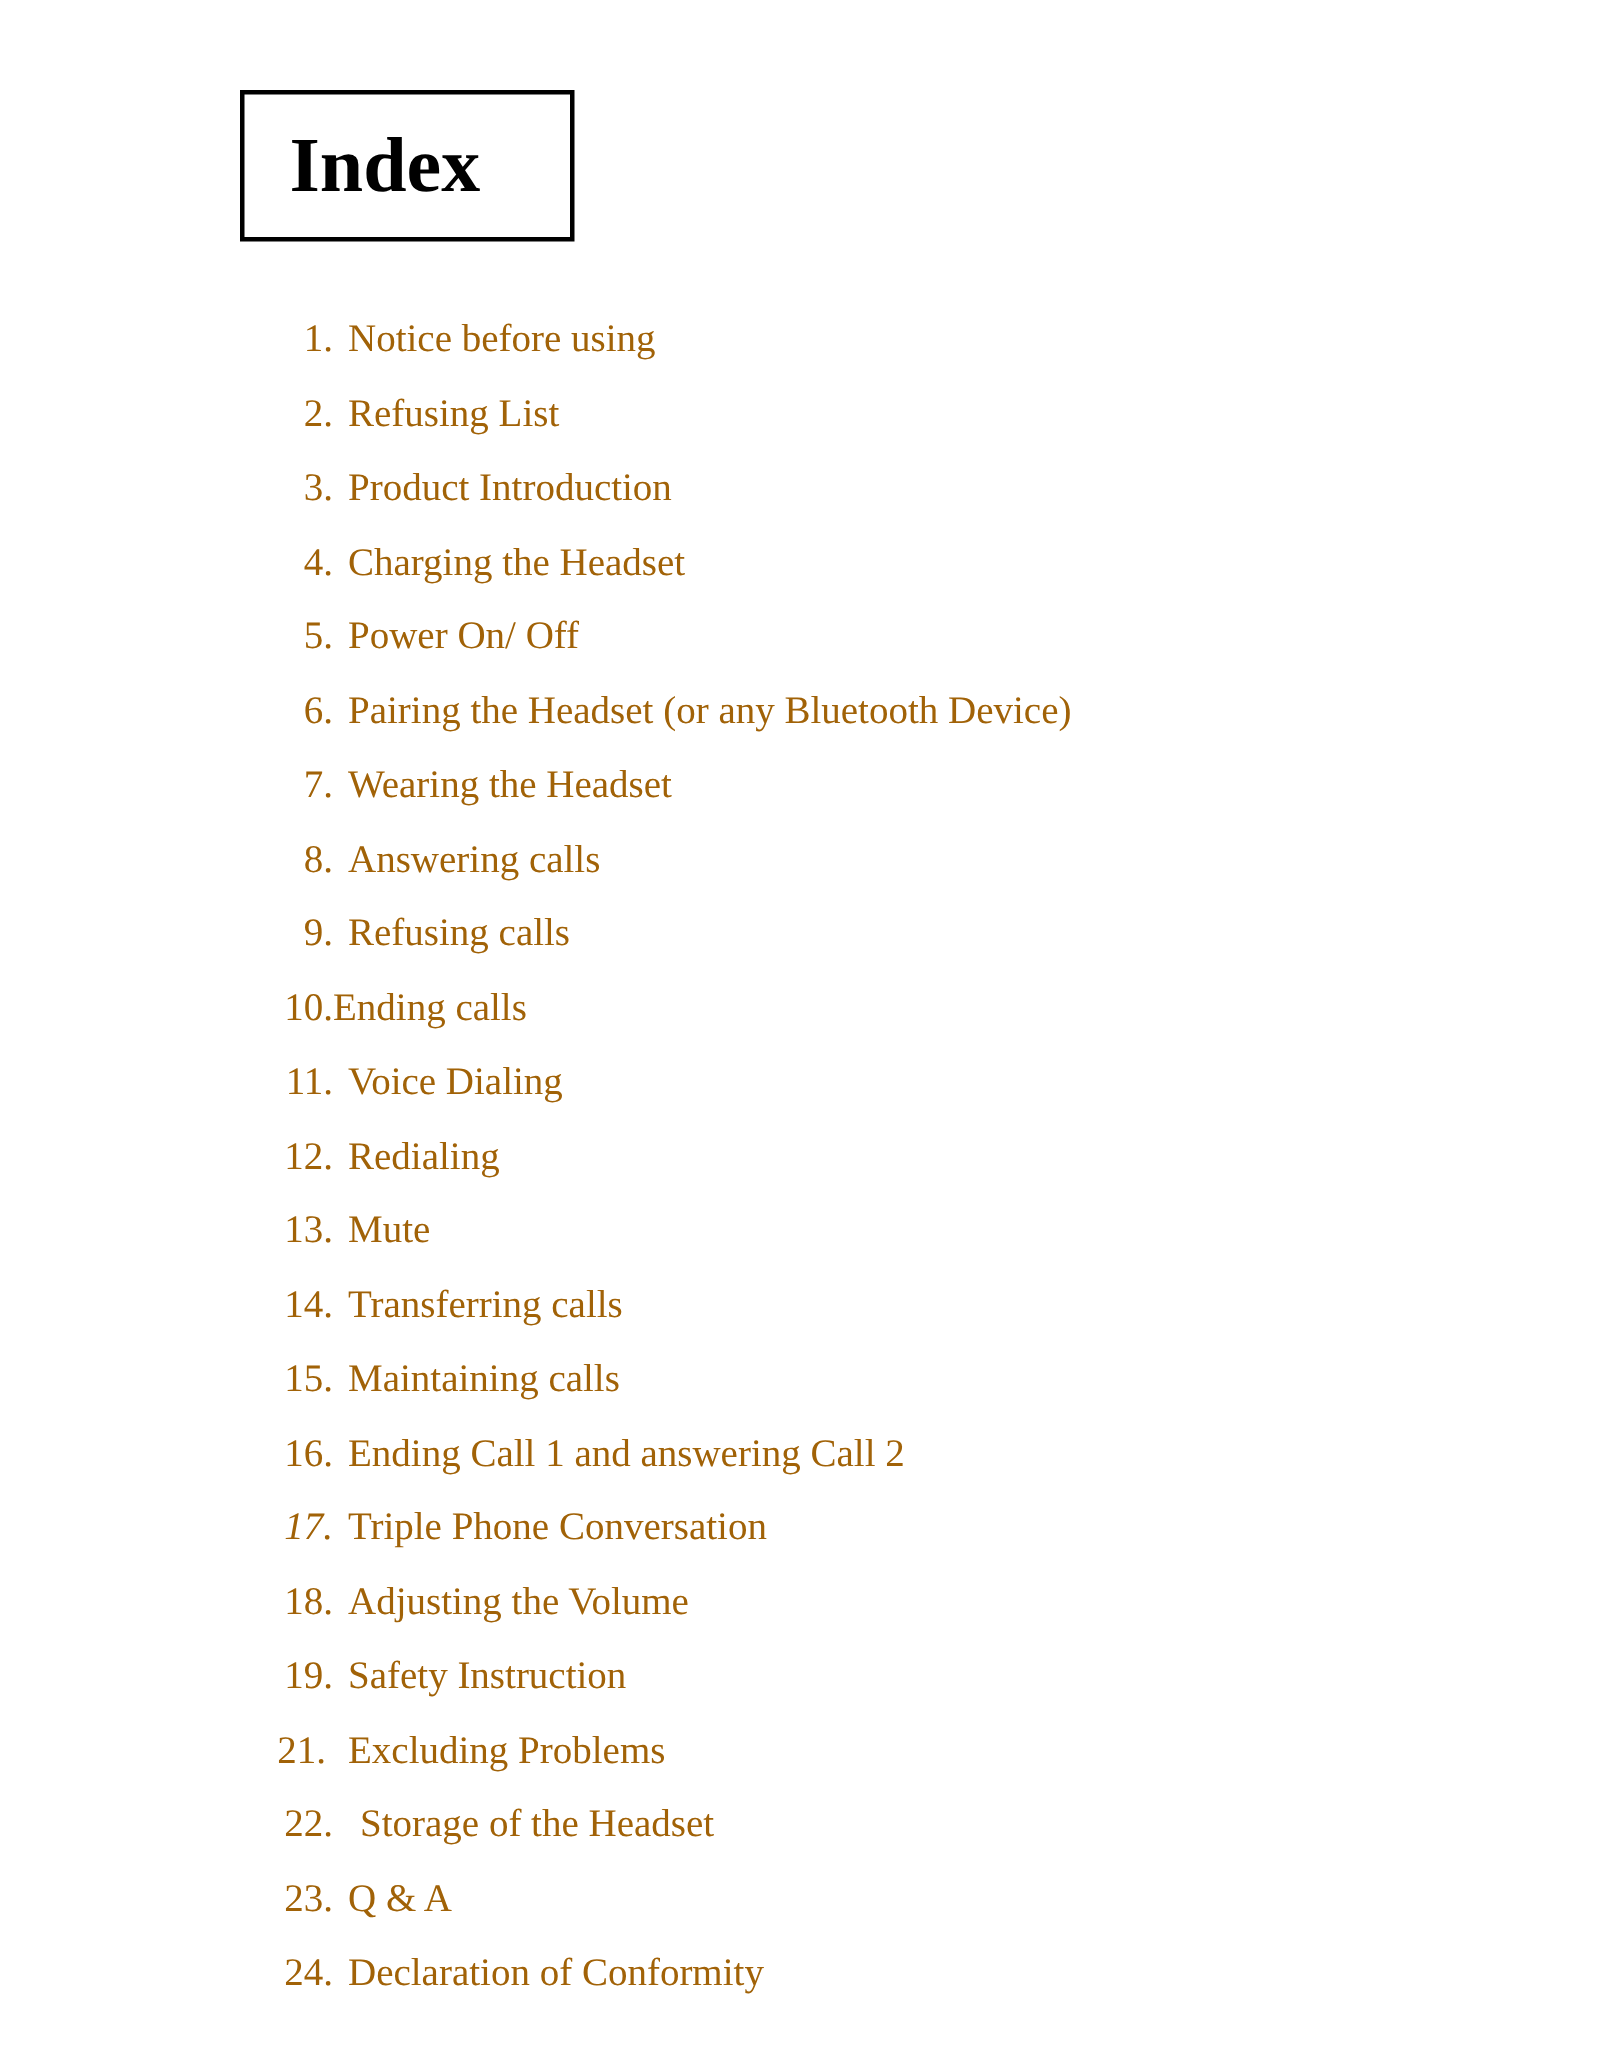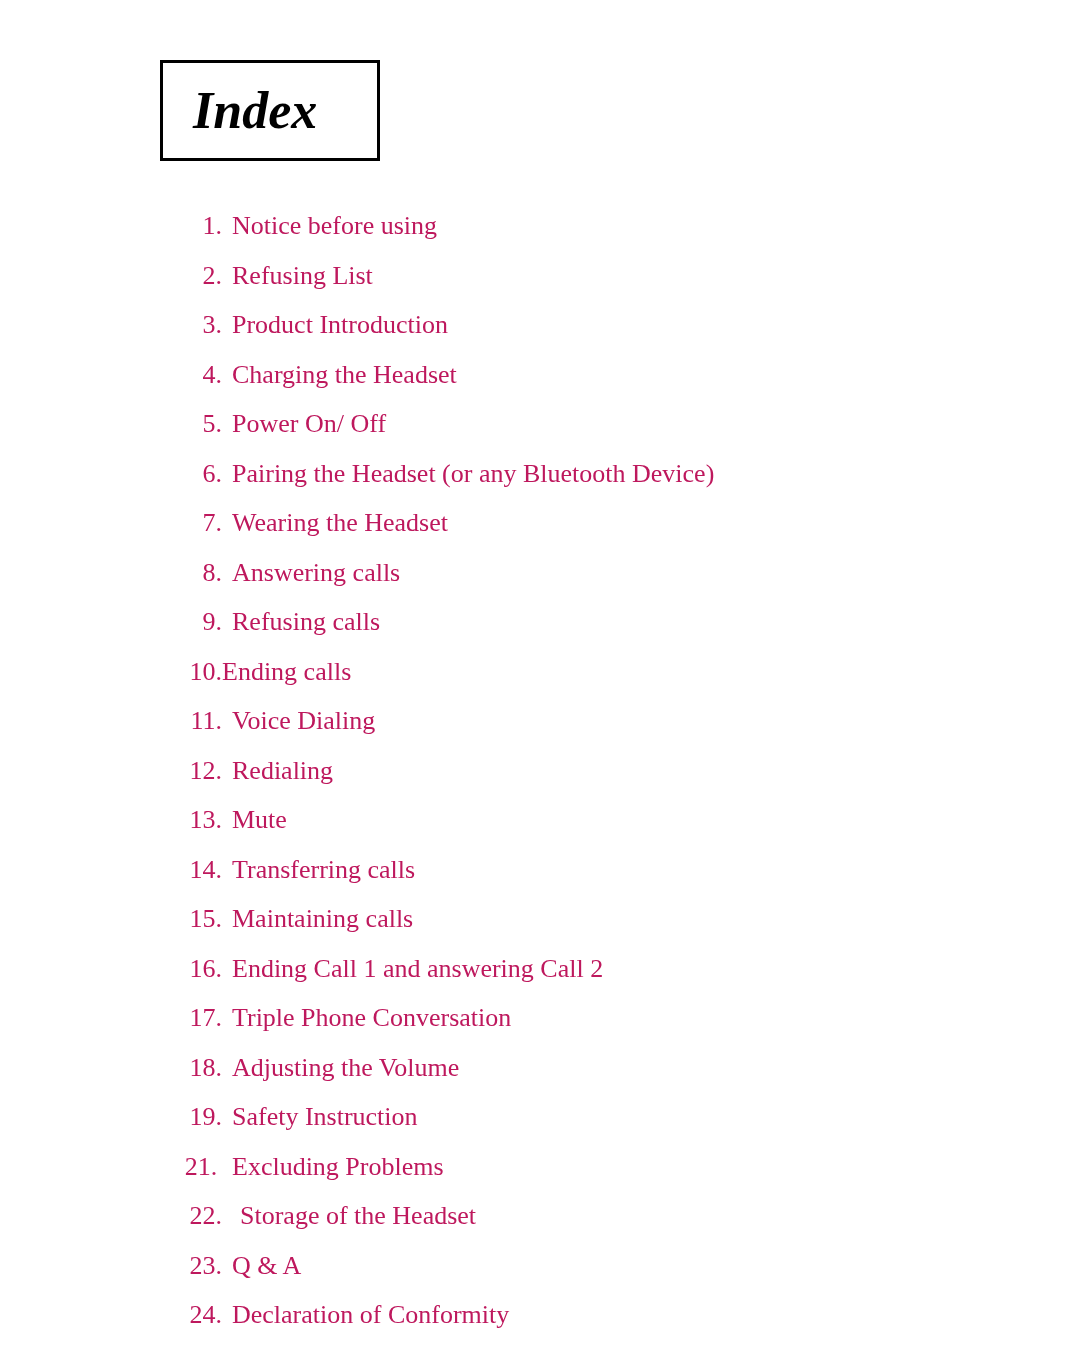--- a/index.html
+++ b/index.html
@@ -20,40 +20,39 @@
     .page-container {
       max-width: 900px;
     }
 
     .title-box {
       border: 3px solid #000000;
       display: inline-block;
       padding: 18px 60px 18px 30px;
       margin-bottom: 40px;
       margin-left: 40px;
-      font-style: italic;
     }
 
     .title-box h1 {
       font-size: 52px;
       font-weight: bold;
       font-family: Georgia, 'Times New Roman', serif;
       color: #000000;
     }
 
     .index-list {
       list-style: none;
       padding: 0;
       margin-left: 60px;
     }
 
     .index-list li {
       font-size: 26px;
       font-family: Georgia, 'Times New Roman', serif;
-      color: #be185d;
+      color: #a16207;
       line-height: 1.75;
       padding: 2px 0;
     }
   </style>
 </head>
 <body>
 
 <div class="page-container">
 
   <div class="title-box">
@@ -70,21 +69,21 @@
       <li><span style="display: inline-block; min-width: 42px; text-align: right; margin-right: 10px;">7.</span><span>Wearing the Headset</span></li>
       <li><span style="display: inline-block; min-width: 42px; text-align: right; margin-right: 10px;">8.</span><span>Answering calls</span></li>
       <li><span style="display: inline-block; min-width: 42px; text-align: right; margin-right: 10px;">9.</span><span>Refusing calls</span></li>
       <li><span style="display: inline-block; min-width: 42px; text-align: right; ">10.</span><span>Ending calls</span></li>
       <li><span style="display: inline-block; min-width: 42px; text-align: right; margin-right: 10px;">11.</span><span>Voice Dialing</span></li>
       <li><span style="display: inline-block; min-width: 42px; text-align: right; margin-right: 10px;">12.</span><span>Redialing</span></li>
       <li><span style="display: inline-block; min-width: 42px; text-align: right; margin-right: 10px;">13.</span><span>Mute</span></li>
       <li><span style="display: inline-block; min-width: 42px; text-align: right; margin-right: 10px;">14.</span><span>Transferring calls</span></li>
       <li><span style="display: inline-block; min-width: 42px; text-align: right; margin-right: 10px;">15.</span><span>Maintaining calls</span></li>
       <li><span style="display: inline-block; min-width: 42px; text-align: right; margin-right: 10px;">16.</span><span>Ending Call 1 and answering Call 2</span></li>
-      <li><span style="display: inline-block; min-width: 42px; text-align: right; margin-right: 10px;">17.</span><span>Triple Phone Conversation</span></li>
+      <li><span style="display: inline-block; min-width: 42px; text-align: right; margin-right: 10px; font-style: italic;">17.</span><span>Triple Phone Conversation</span></li>
       <li><span style="display: inline-block; min-width: 42px; text-align: right; margin-right: 10px;">18.</span><span>Adjusting the Volume</span></li>
       <li><span style="display: inline-block; min-width: 42px; text-align: right; margin-right: 10px;">19.</span><span>Safety Instruction</span></li>
       <li><span style="display: inline-block; min-width: 42px; text-align: center; margin-right: 10px;">21.</span><span>Excluding Problems</span></li>
       <li><span style="display: inline-block; min-width: 42px; text-align: right; margin-right: 18px;">22.</span><span>Storage of the Headset</span></li>
       <li><span style="display: inline-block; min-width: 42px; text-align: right; margin-right: 10px;">23.</span><span>Q &amp; A</span></li>
       <li><span style="display: inline-block; min-width: 42px; text-align: right; margin-right: 10px;">24.</span><span>Declaration of Conformity</span></li>
     </ul>
 
 </div>
 

